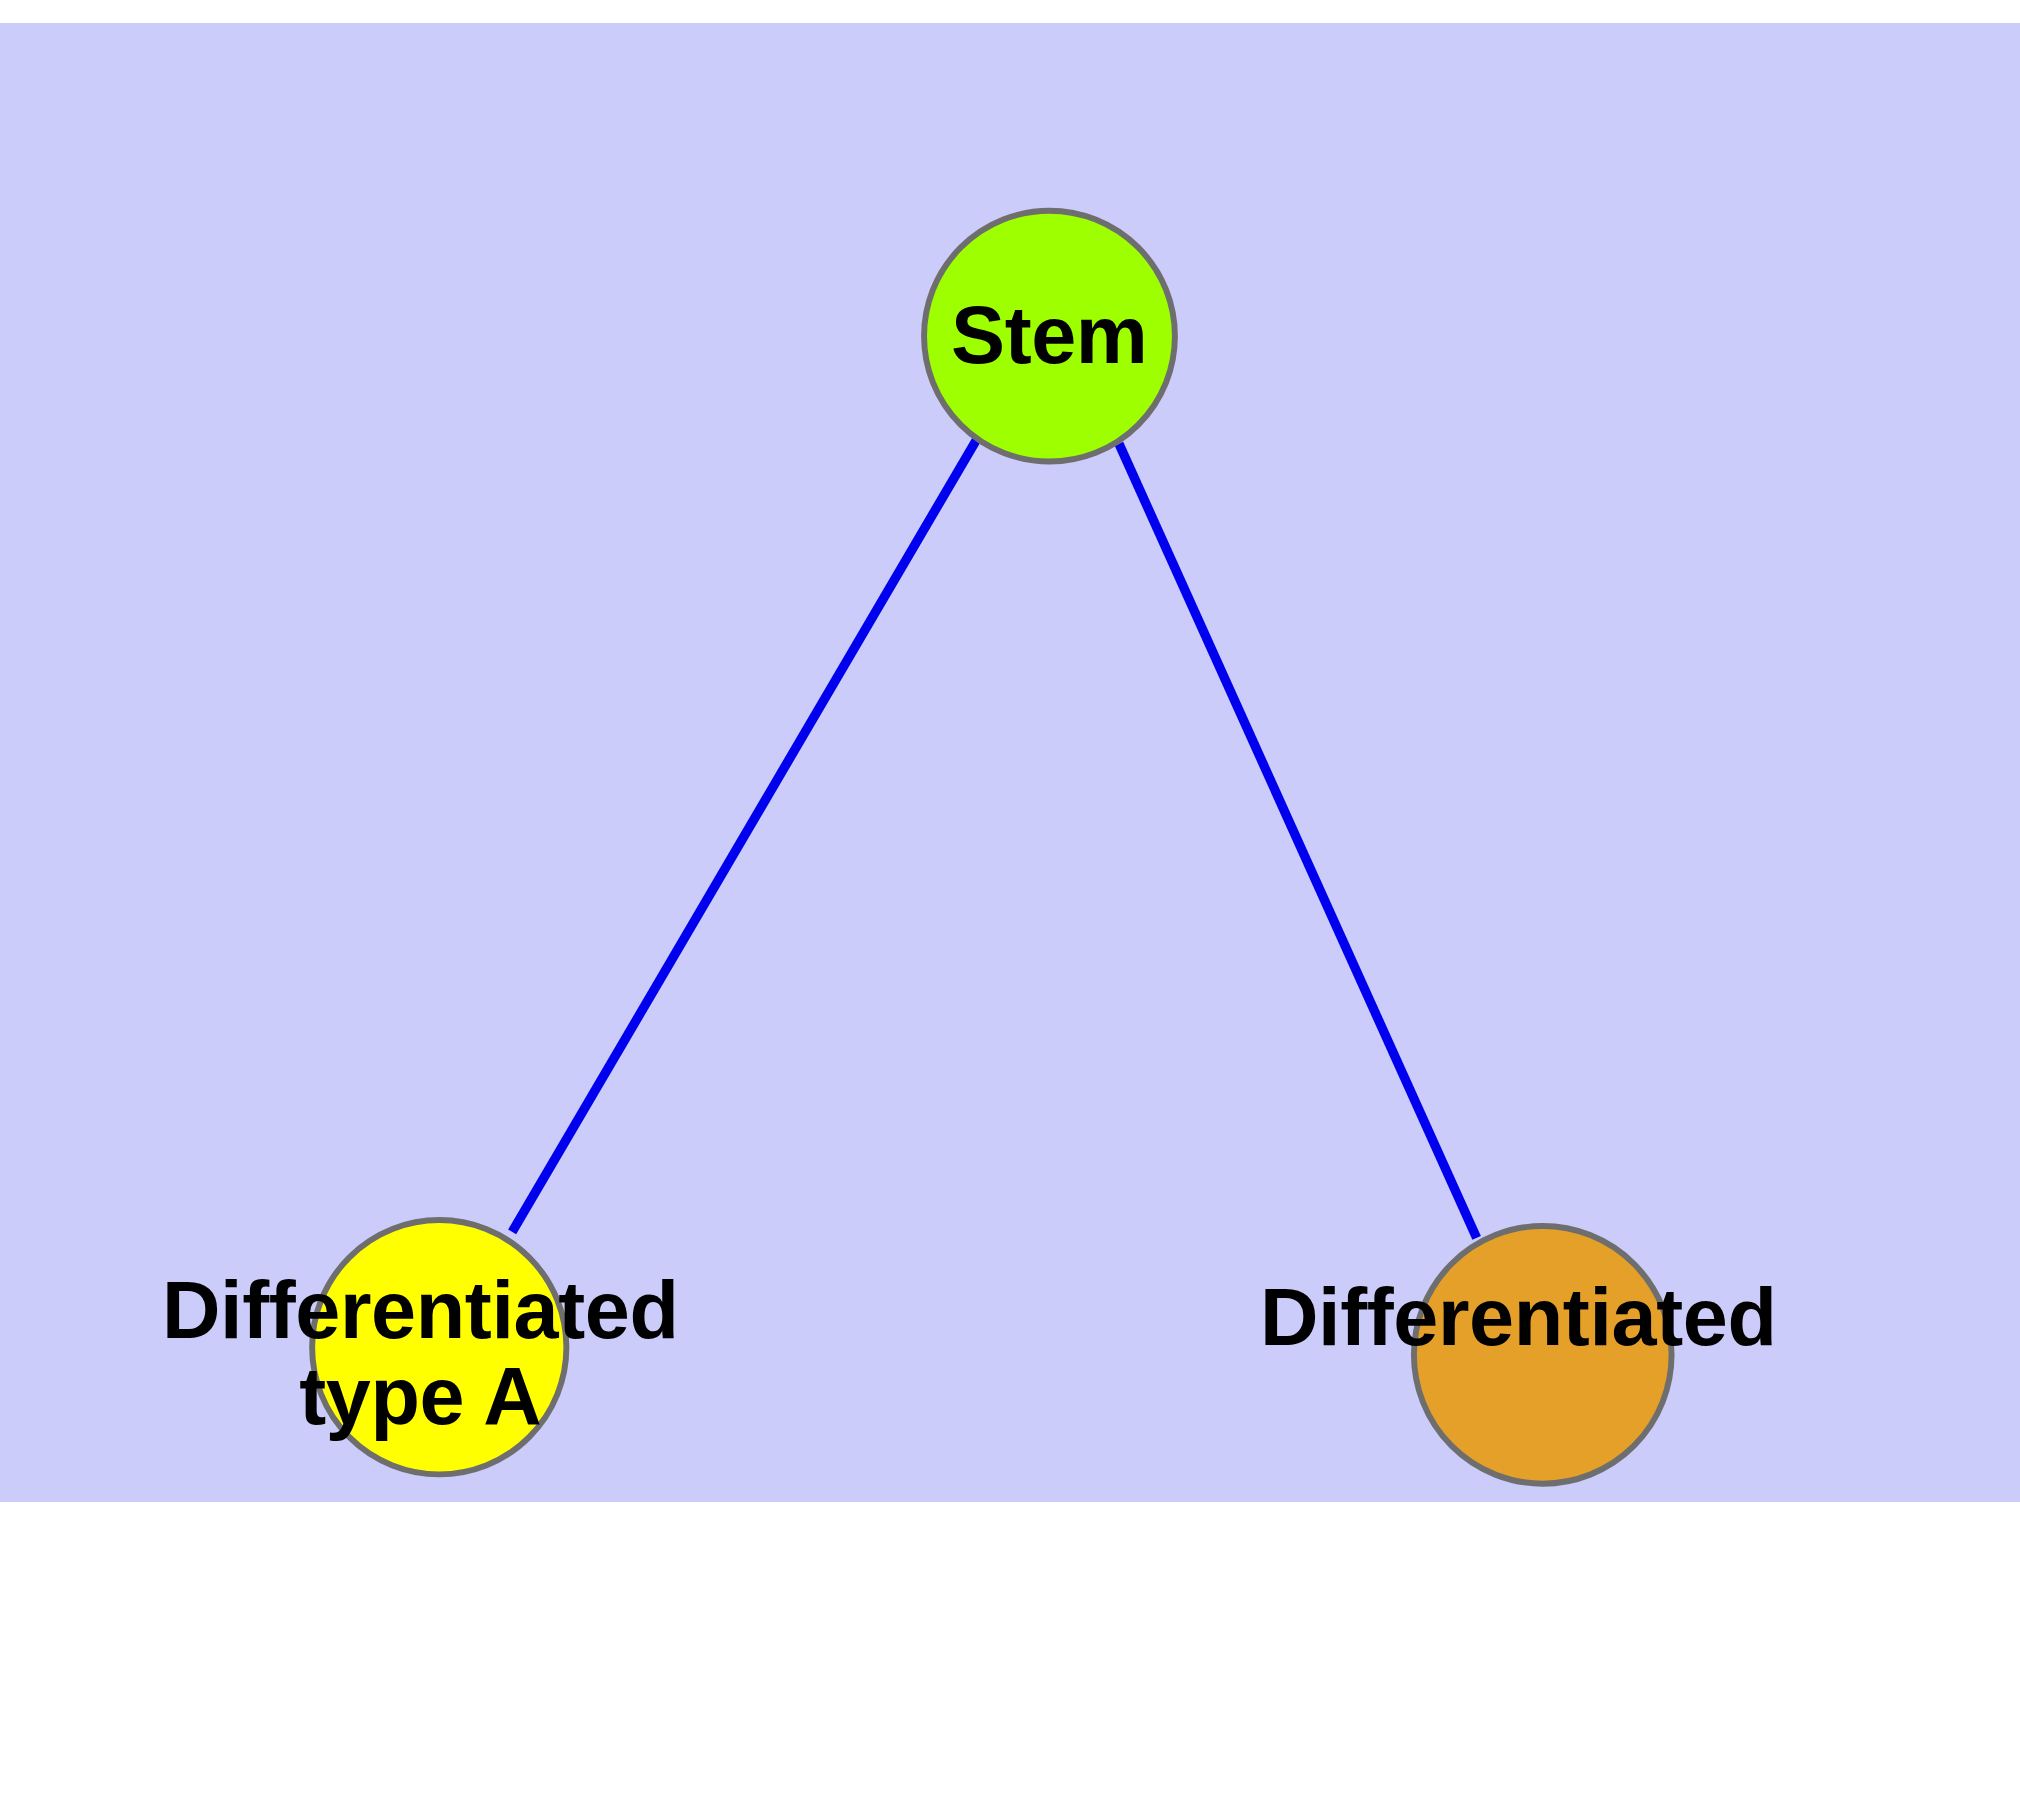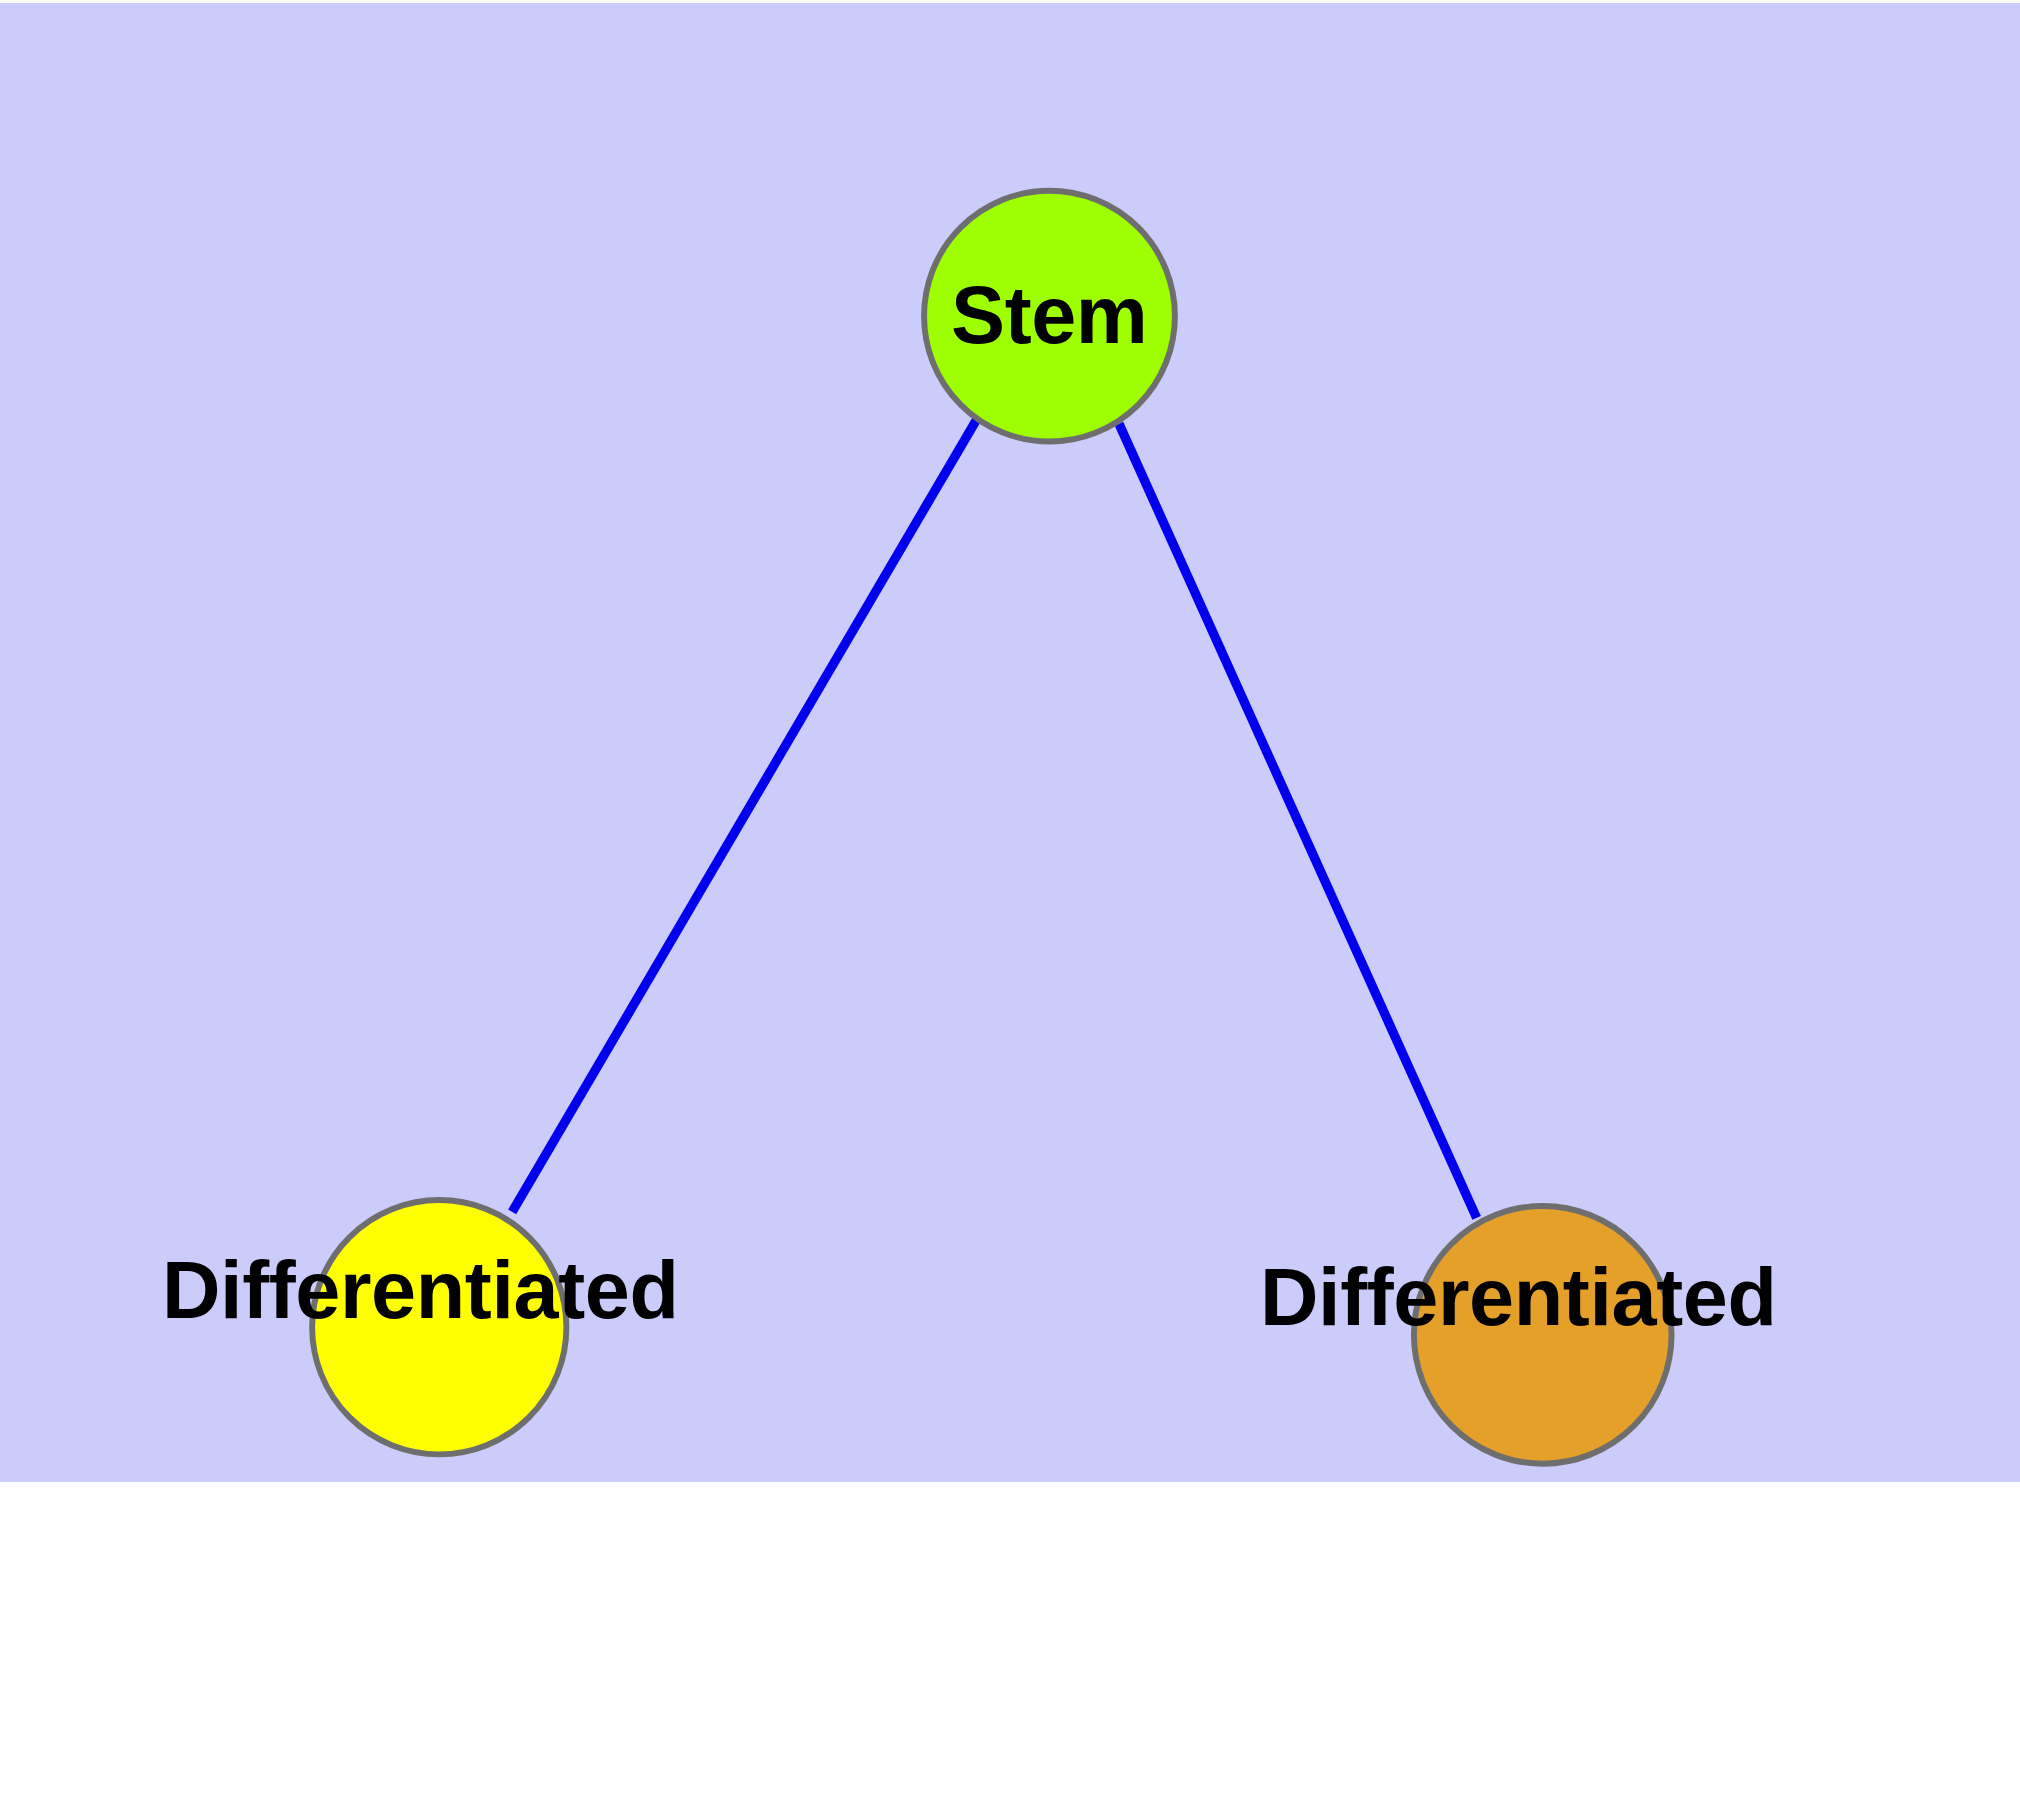--- a/index.html
+++ b/index.html
@@ -8,20 +8,21 @@
     padding: 0;
     background: #ffffff;
   }
   #canvas {
     position: relative;
     width: 2021px;
     height: 1482px;
     background: #ffffff;
     overflow: hidden;
     font-family: "Liberation Sans", sans-serif;
+    margin-top: 20px;
   }
   #plot-bg {
     position: absolute;
     left: 0;
     top: 3.4px;
     width: 2021px;
     height: 1809px;
     background: #ccccfa;
   }
   #graph-svg {
@@ -61,20 +62,21 @@
         <circle cx="1820" cy="1575" r="152" fill="#e5a02a" stroke="#6e6e6e" stroke-width="7"></circle>
       </g>
   </svg>
 
   <div id="labels-layer">
       <div class="node-label" style="font-size: 81px; color: rgb(0, 0, 0); left: 951px; top: 273px;">
         <div>Stem</div>
       </div>
       <div class="node-label" style="font-size: 81px; color: rgb(0, 0, 0); left: 162px; top: 1248px;">
         <div>Differentiated</div>
+        <div>type A</div>
       </div>
       <div class="node-label" style="font-size: 81px; color: rgb(0, 0, 0); left: 1260px; top: 1255px;">
         <div>Differentiated</div>
       </div>
     </div>
 
 </div>
 
 
 </body></html>

